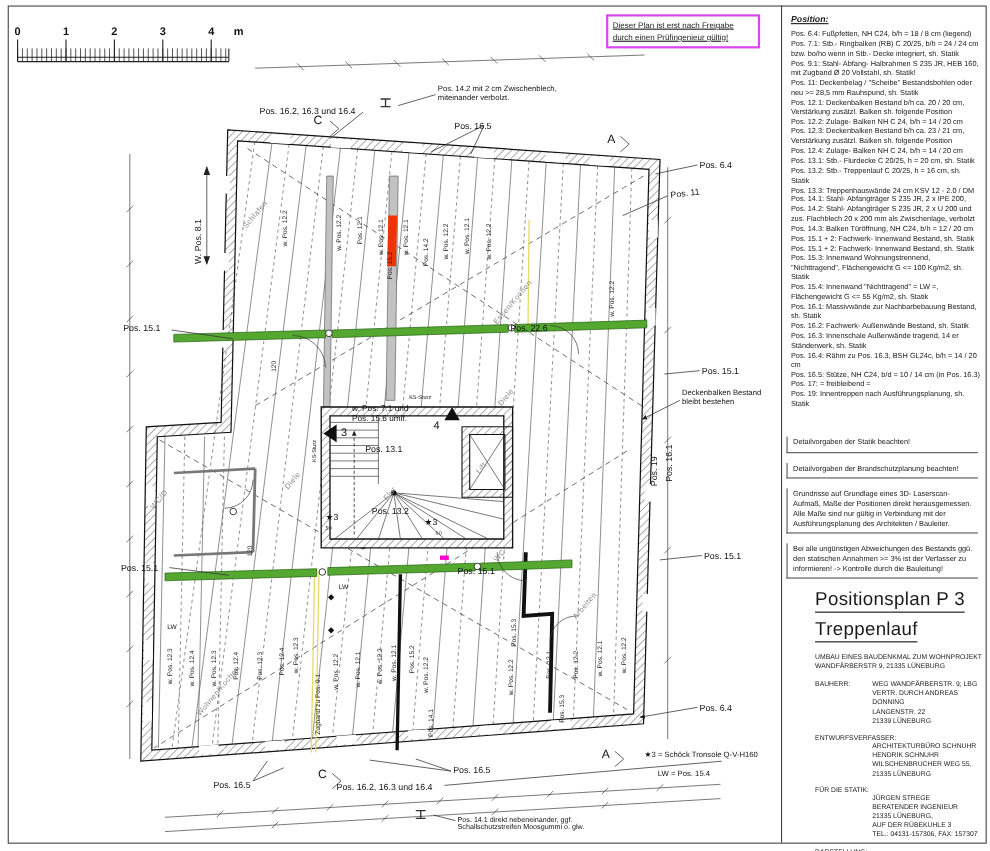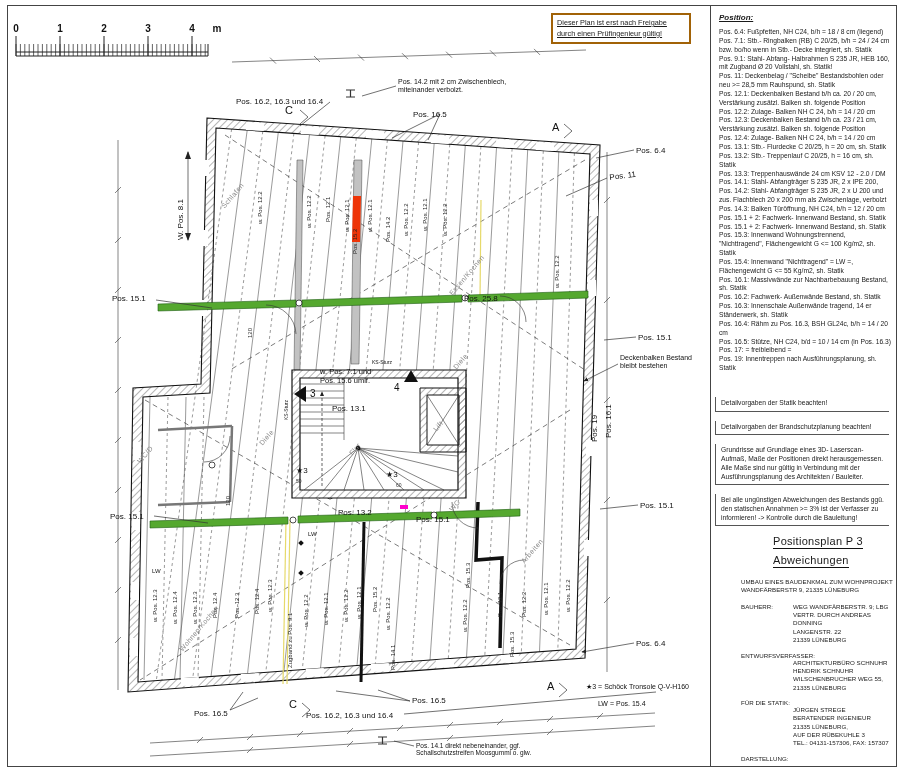--- a/index.html
+++ b/index.html
@@ -2,21 +2,21 @@
 <html><head>
 <meta charset="utf-8">
 <style>
   html,body{margin:0;padding:0;background:#fff;}
   .sheet{position:relative;width:900px;height:774px;background:#fff;overflow:hidden;
          font-family:"Liberation Sans",sans-serif;color:#1a1a1a;}
   .frame{position:absolute;left:7px;top:5px;width:888px;height:760px;border:1px solid #444;}
   .divider{position:absolute;left:710px;top:5px;width:1px;height:761px;background:#444;}
 
   
-  .approval-note{position:absolute;left:551px;top:13px;width:128px;border:2px solid #a16207;
+  .approval-note{position:absolute;left:551px;top:13px;width:128px;border:2px solid #d946ef;
     padding:3px 4px;font-size:7.3px;line-height:1.45;text-decoration:underline;background:#fff;}
 
   
   .scalebar{position:absolute;left:12px;top:22px;}
 
   
   .label-layer{position:absolute;left:0;top:0;width:900px;height:774px;pointer-events:none;}
   .plan-label{position:absolute;font-size:8px;line-height:1.15;white-space:pre;color:#111;
     transform-origin:0 0;}
   .plan-label.room{color:#8a8a8a;font-size:7px;letter-spacing:.4px;}
@@ -25,22 +25,22 @@
 
   
   .right-panel{position:absolute;left:713px;top:5px;width:182px;height:761px;font-size:6.7px;}
   .legend{position:absolute;left:6px;top:8px;width:172px;}
   .legend-heading{font-style:italic;font-weight:bold;text-decoration:underline;font-size:8px;margin-bottom:6px;}
   .legend-body{white-space:pre-line;line-height:1.32;font-size:6.7px;}
   .notes{position:absolute;left:2px;top:392px;width:174px;}
   .note-bracket{border-left:1px solid #555;border-bottom:1px solid #555;
     padding:2px 2px 3px 5px;margin-bottom:9px;white-space:pre-line;line-height:1.3;font-size:6.7px;}
   .title-block{position:absolute;left:28px;top:530px;width:152px;}
-  .plan-title{font-size:11px;letter-spacing:.3px;border-bottom:1.4px solid #111;
-    display:table;padding-bottom:1px;margin-bottom:5px;margin-left:32px;}
+  .plan-title{font-size:17px;letter-spacing:.3px;border-bottom:1.4px solid #111;
+    display:table;padding-bottom:1px;margin-bottom:5px;}
   .tb-desc{margin-top:10px;white-space:pre-line;font-size:6.2px;line-height:1.35;color:#222;}
   .tb-row{display:flex;margin-top:8px;}
   .tb-label{width:52px;flex:none;font-size:6.2px;color:#222;}
   .tb-val{white-space:pre-line;font-size:6.2px;line-height:1.35;color:#222;}
   .tb-sec{margin-top:7px;font-size:6.2px;}
   .tb-sec .ind{margin-left:52px;white-space:pre-line;line-height:1.35;}
 </style>
 </head>
 <body>
 
@@ -383,31 +383,31 @@
       <div class="plan-label" style="left: 306px; top: 711px;">Pos. 16.2, 16.3 und 16.4</div>
       <div class="plan-label" style="left: 412px; top: 696px;">Pos. 16.5</div>
       <div class="plan-label" style="left: 547px; top: 680px; font-size: 11px;">A</div>
       <div class="plan-label" style="left: 586px; top: 683px; font-size: 7px;">★3 = Schöck Tronsole Q-V-H160</div>
       <div class="plan-label" style="left: 598px; top: 700px; font-size: 7px;">LW = Pos. 15.4</div>
       <div class="plan-label" style="left: 416px; top: 742px; font-size: 6.5px;">Pos. 14.1 direkt nebeneinander, ggf.
 Schallschutzstreifen Moosgummi o. glw.</div>
       <div class="plan-label" style="left: 320px; top: 368px; font-size: 7.5px;">w. Pos. 7.1 und
 Pos. 15.6 umlf.</div>
       <div class="plan-label" style="left: 332px; top: 404px; text-align: right;">Pos. 13.1</div>
-      <div class="plan-label" style="left: 338px; top: 460px; margin-top: 48px;">Pos. 13.2</div>
+      <div class="plan-label" style="left: 338px; top: 460px;">Pos. 13.2</div>
       <div class="plan-label" style="left: 310px; top: 388px; font-size: 10px;">3</div>
       <div class="plan-label" style="left: 394px; top: 382px; font-size: 10px;">4</div>
       <div class="plan-label" style="left: 372px; top: 360px; font-size: 5px;">KS-Sturz</div>
       <div class="plan-label" style="left: 284px; top: 420px; transform: rotate(-90deg); font-size: 5px;">KS-Sturz</div>
       <div class="plan-label dim" style="left: 296px; top: 479px; font-size: 5px;">50</div>
       <div class="plan-label dim" style="left: 396px; top: 483px; font-size: 5px;">60</div>
       <div class="plan-label" style="left: 296px; top: 466px; font-size: 8px;">★3</div>
       <div class="plan-label" style="left: 386px; top: 470px; font-size: 8px;">★3</div>
       <div class="plan-label" style="left: 416px; top: 515px;">Pos. 15.1</div>
-      <div class="plan-label" style="left: 464px; top: 294px;">Pos. 25.8</div>
+      <div class="plan-label" style="left: 464px; top: 294px;">Pos. 22.6</div>
       <div class="plan-label dim" style="left: 247px; top: 338px; transform: rotate(-90deg); font-size: 6px;">120</div>
       <div class="plan-label dim" style="left: 225px; top: 506px; transform: rotate(-90deg); font-size: 6px;">120</div>
       <div class="plan-label" style="left: 308px; top: 531px; font-size: 6px;">LW</div>
       <div class="plan-label" style="left: 152px; top: 568px; font-size: 6px;">LW</div>
       <div class="plan-label room" style="left: 220px; top: 205px; transform: rotate(-50deg);">Schlafen</div>
       <div class="plan-label room" style="left: 448px; top: 292px; transform: rotate(-50deg);">Essen/Kochen</div>
       <div class="plan-label room" style="left: 452px; top: 366px; transform: rotate(-50deg);">Diele</div>
       <div class="plan-label room" style="left: 348px; top: 452px; transform: rotate(-50deg);">Flur</div>
       <div class="plan-label room" style="left: 432px; top: 428px; transform: rotate(-50deg);">Lift</div>
       <div class="plan-label room" style="left: 448px; top: 508px; transform: rotate(-50deg);">WC</div>
@@ -483,21 +483,21 @@
     <div class="notes">
       <div class="note-bracket">Detailvorgaben der Statik beachten!</div>
       <div class="note-bracket">Detailvorgaben der Brandschutzplanung beachten!</div>
       <div class="note-bracket">Grundrisse auf Grundlage eines 3D- Laserscan- Aufmaß, Maße der Positionen direkt herausgemessen.
 Alle Maße sind nur gültig in Verbindung mit der Ausführungsplanung des Architekten / Bauleiter.</div>
       <div class="note-bracket">Bei alle ungünstigen Abweichungen des Bestands ggü. den statischen Annahmen &gt;= 3% ist der Verfasser zu informieren! -&gt; Kontrolle durch die Bauleitung!</div>
     </div>
 
     <div class="title-block">
       <div class="plan-title">Positionsplan P 3</div>
-      <div class="plan-title">Abweichungen</div>
+      <div class="plan-title">Treppenlauf</div>
       <div class="tb-desc">UMBAU EINES BAUDENKMAL ZUM WOHNPROJEKT
 WANDFÄRBERSTR 9, 21335 LÜNEBURG</div>
       <div class="tb-row">
         <span class="tb-label">BAUHERR:</span>
         <span class="tb-val">WEG WANDFÄRBERSTR. 9; LBG
 VERTR. DURCH ANDREAS DONNING
 LANGENSTR. 22
 21339 LÜNEBURG</span>
       </div>
       <div class="tb-sec">

